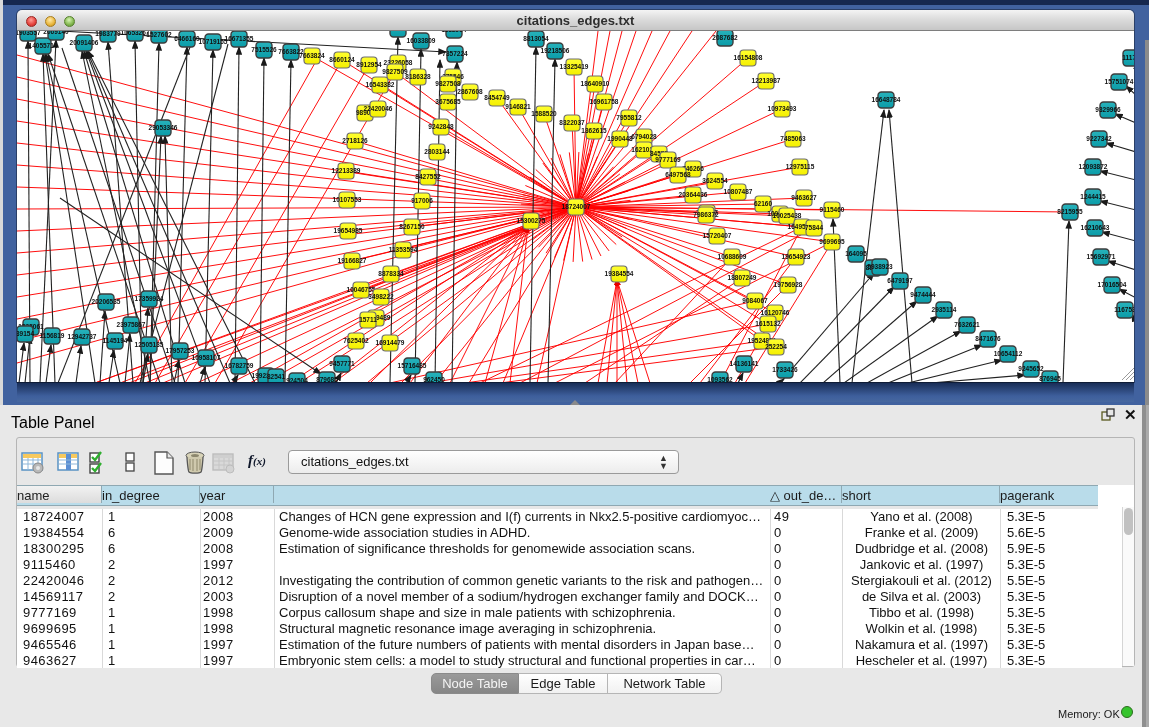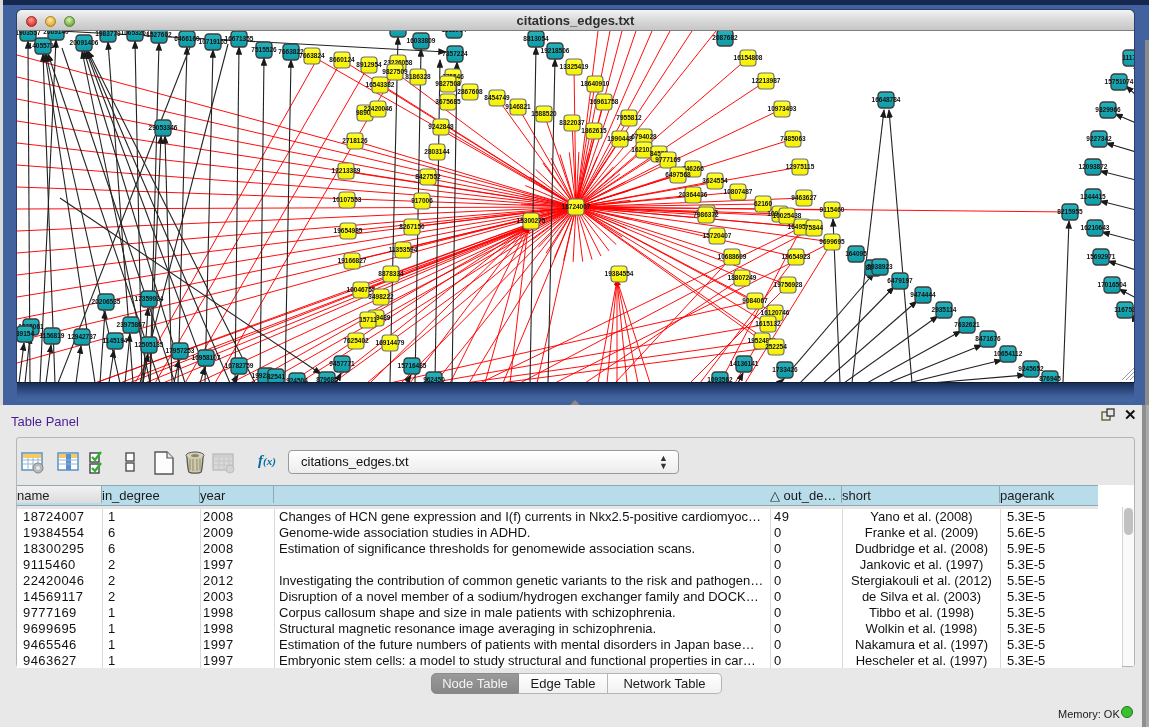--- a/index.html
+++ b/index.html
@@ -13,21 +13,21 @@
 box-shadow:0 0 0 1px rgba(0,0,0,.35)}
 #tbar{position:absolute;left:0;top:0;width:100%;height:21px;border-radius:5px 5px 0 0;
 background:linear-gradient(#f4f4f4,#dcdcdc 45%,#c6c6c6);border-bottom:1px solid #7e7e7e}
 #tbar .ti{position:absolute;top:3px;width:100%;text-align:center;font-size:13px;color:#2e2e2e;font-weight:bold}
 .tl{position:absolute;top:6px;width:11px;height:11px;border-radius:50%}
 #tl1{left:9px;background:radial-gradient(circle at 4px 3px,#ff9d96,#e5423b 60%,#b32e28);border:1px solid #9c2420}
 #tl2{left:28px;background:radial-gradient(circle at 4px 3px,#ffe9a8,#e9b63c 60%,#c08a1e);border:1px solid #a87d1c}
 #tl3{left:47px;background:radial-gradient(circle at 4px 3px,#d6f5b2,#82b64f 60%,#5f9634);border:1px solid #567f2d}
 #canvas{position:absolute;left:0;top:21px;width:1117px;height:351px;background:#fff;overflow:hidden}
 #tpanel{position:absolute;left:0;top:405px;width:1149px;height:322px;background:#e8e8e8}
-#tpanel .hdr{position:absolute;left:11px;top:9px;font-size:13px;color:#4c1d95}
+#tpanel .hdr{position:absolute;left:11px;top:9px;font-size:16px;color:#000000}
 #tpanel .rstrip{position:absolute;left:1142px;top:0;width:7px;height:322px;background:linear-gradient(90deg,#8f8f8f 0,#8f8f8f 4px,#ababab 4px)}
 #floatic{position:absolute;left:1101px;top:408px;width:14px;height:14px}
 #closeic{position:absolute;left:1124px;top:406px;font-size:15px;font-weight:bold;color:#111}
 #inner{position:absolute;left:16px;top:437px;width:1119px;height:230px;background:#e7e7e7;
 border:1px solid #b5b5b5;border-radius:3px}
 #ddown{position:absolute;left:288px;top:450px;width:391px;height:24px;border:1px solid #9a9a9a;border-radius:4px;
 background:linear-gradient(#fff,#ececec);font-size:13px;color:#111;line-height:22px;padding-left:12px}
 #ddown .ar{position:absolute;right:10px;top:3px;font-size:9px;color:#333;line-height:8px;text-align:center}
 #thead{position:absolute;left:17px;top:485px;width:1081px;height:21px;background:#b9dcea;
 border-top:1px solid #8fa8b2;border-bottom:1px solid #8fa8b2;font-size:13px;color:#1c1c1c}
@@ -672,21 +672,21 @@
       <ellipse cx="12" cy="4.5" rx="4" ry="1.6" fill="#8c876d"></ellipse>
       <path d="M4 6c0 2 1 14 2 15 1.5 1.5 10.5 1.5 12 0 1-1 2-13 2-15" fill="#cfc9ad" stroke="#555" stroke-width="1.3"></path>
       <path d="M7 8v11M10 8v12M14 8v12M17 8v11" stroke="#9a9478" stroke-width="1.2"></path>
     </svg>
 <svg class="icon" style="left:212px" width="24" height="24" opacity="0.55">
       <rect x="1" y="3" width="20" height="16" fill="#cfcfcf" stroke="#999" stroke-width="1.4"></rect>
       <rect x="2" y="4" width="18" height="3" fill="#bdbdbd"></rect>
       <path d="M2 10h18M2 14h18M7 7v11M12 7v11M17 7v11" stroke="#ababab"></path>
       <circle cx="18" cy="18" r="4" fill="#c4c4c4" stroke="#9a9a9a"></circle>
     </svg>
-<div class="icon" style="left:258px;top:452px;font-size:15px;font-weight:bold;font-style:italic;color:#0369a1;font-family:'Liberation Serif',serif">f<span style="font-size:11px">(x)</span></div>
+<div class="icon" style="left:248px;top:452px;font-size:15px;font-weight:bold;font-style:italic;color:#0f172a;font-family:'Liberation Serif',serif">f<span style="font-size:11px">(x)</span></div>
 <div id="ddown">citations_edges.txt<span class="ar">▲<br>▼</span></div>
 <div id="thead">
   <span class="h" style="left:0;width:85px;background:linear-gradient(#f2f2f2,#dcdcdc);color:#222">name</span>
   <span class="h" style="left:85px;width:98px">in_degree</span>
   <span class="h" style="left:183px;width:74px">year</span>
   <span class="h" style="left:753px;width:72px">△ out_de…</span>
   <span class="h" style="left:825px;width:158px">short</span>
   <span class="h" style="left:983px;width:92px;border-right:none">pagerank</span>
 </div>
 <div style="position:absolute;left:1098px;top:485px;width:36px;height:181px;background:#fff"></div>

